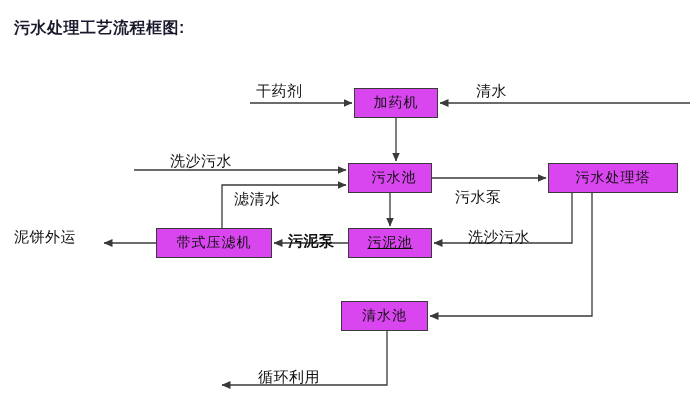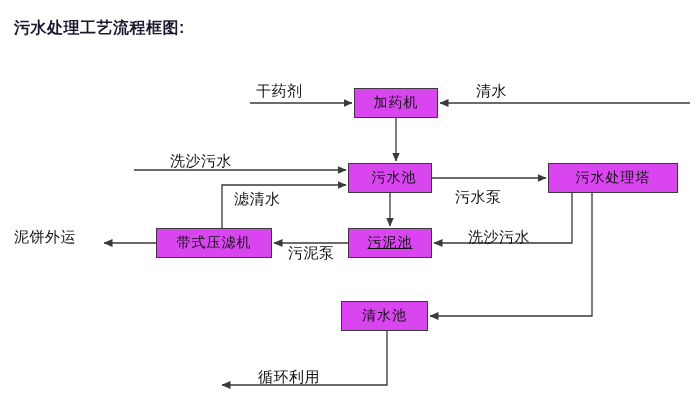--- a/index.html
+++ b/index.html
@@ -109,19 +109,19 @@
       <div class="node" style="left: 348px; top: 228px; width: 84px; height: 30px; text-decoration: underline;">污泥池</div>
       <div class="node" style="left: 341px; top: 301px; width: 87px; height: 30px;">清水池</div>
     </div>
 
   <div id="label-layer">
       <div class="elabel" style="left: 256px; top: 82px;">干药剂</div>
       <div class="elabel" style="left: 476px; top: 82px;">清水</div>
       <div class="elabel" style="left: 170px; top: 152px;">洗沙污水</div>
       <div class="elabel" style="left: 234px; top: 190px;">滤清水</div>
       <div class="elabel" style="left: 455px; top: 152px; margin-top: 36px;">污水泵</div>
-      <div class="elabel" style="left: 288px; top: 244px;">污泥泵</div>
+      <div class="elabel" style="left: 288px; top: 232px; font-weight: bold;">污泥泵</div>
       <div class="elabel" style="left: 468px; top: 228px;">洗沙污水</div>
       <div class="elabel" style="left: 14px; top: 228px;">泥饼外运</div>
       <div class="elabel" style="left: 258px; top: 368px;">循环利用</div>
     </div>
 
 </div>
 
 </body></html>

